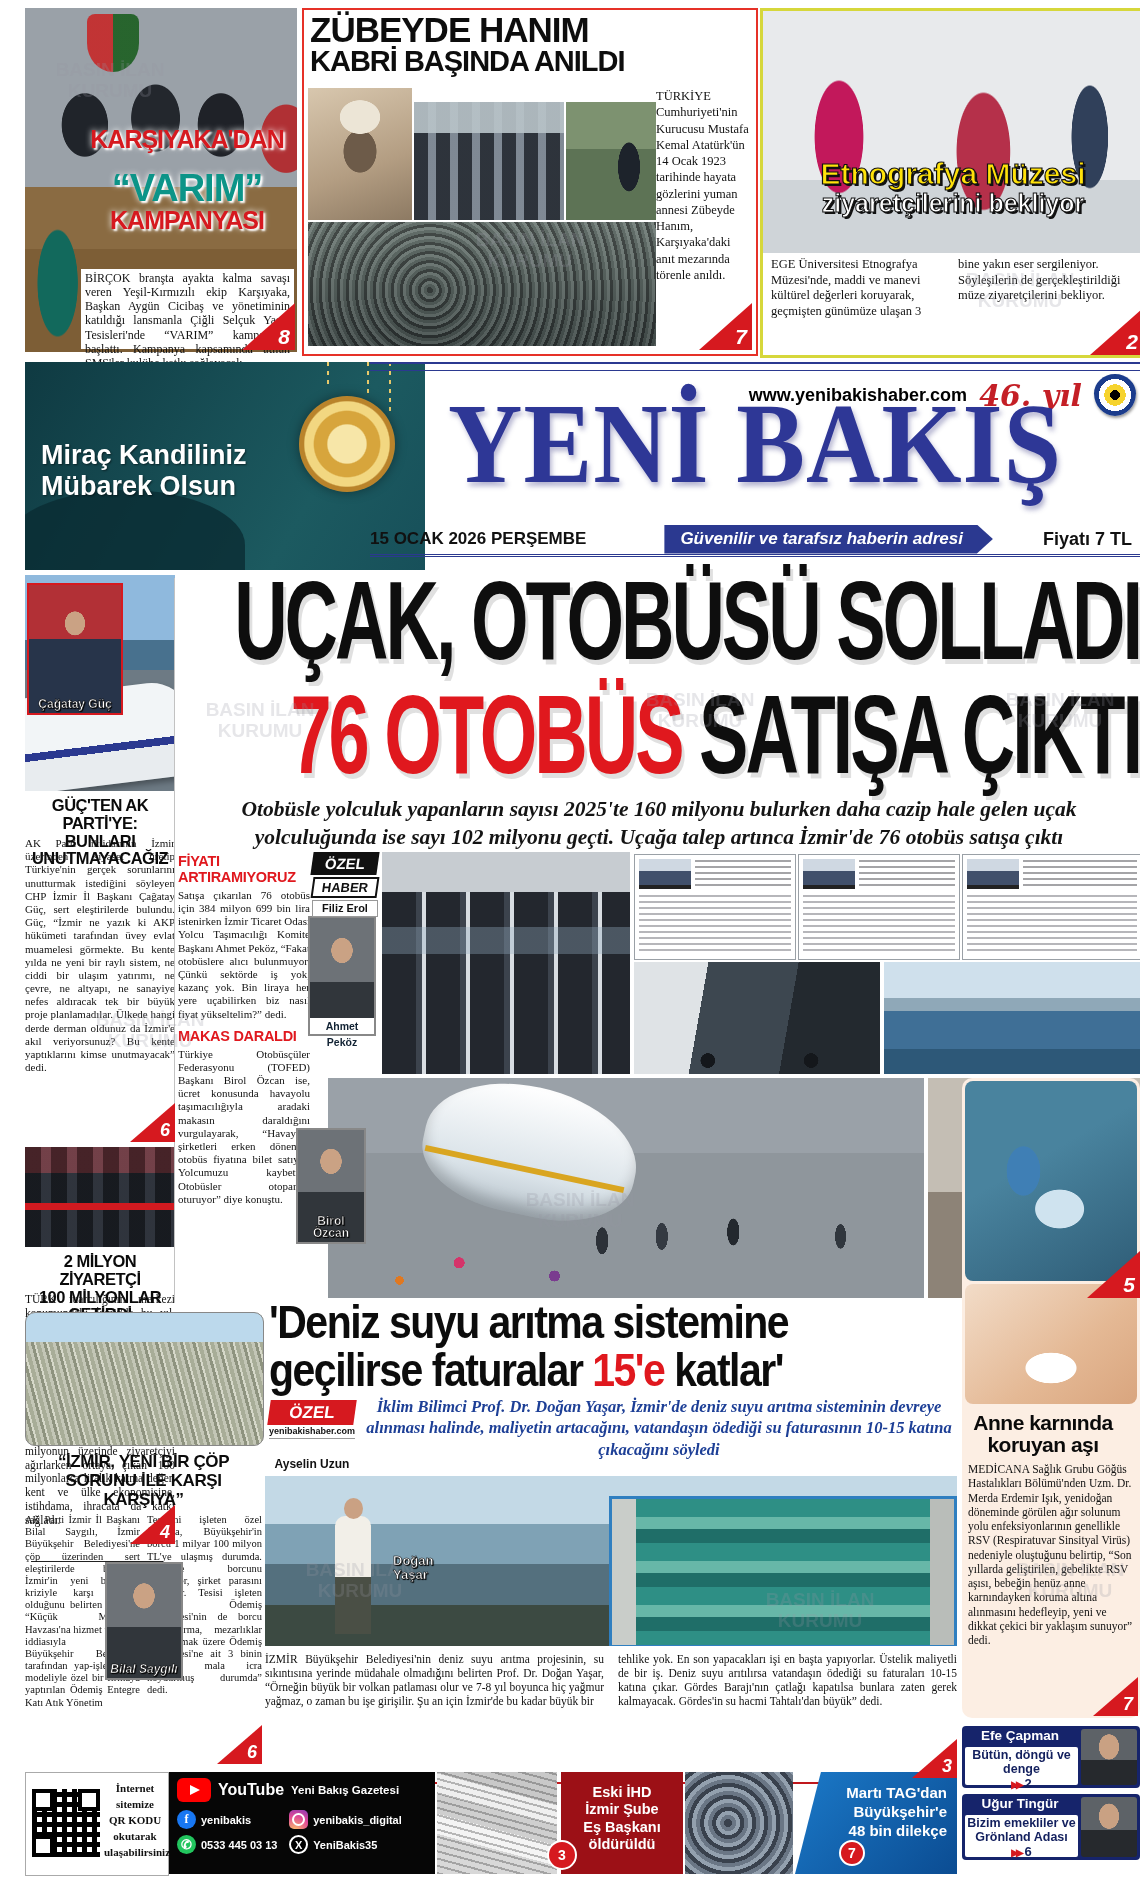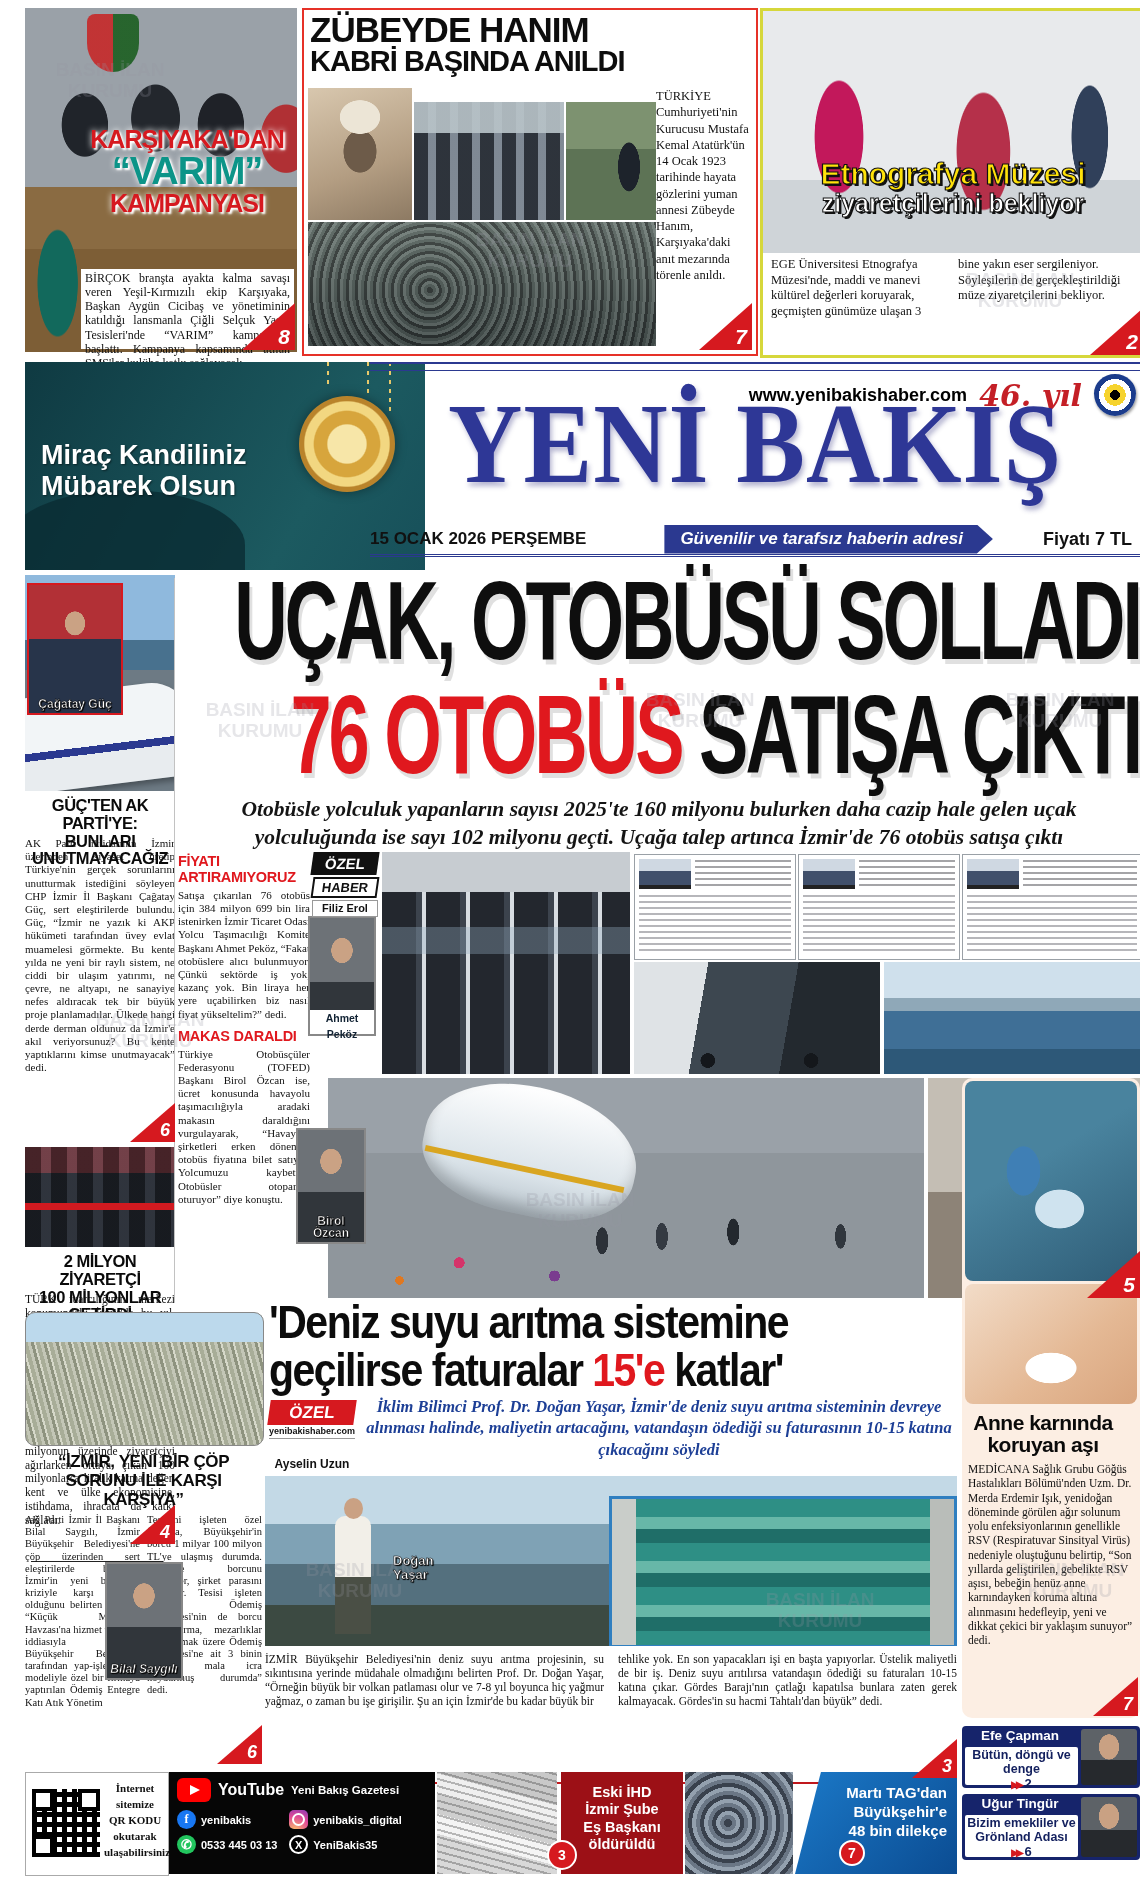--- a/index.html
+++ b/index.html
@@ -25,21 +25,21 @@
      radial-gradient(ellipse 38px 52px at 22% 34%, #20242a 60%, transparent 62%),
      radial-gradient(ellipse 40px 55px at 48% 32%, #23272d 60%, transparent 62%),
      radial-gradient(ellipse 38px 52px at 72% 34%, #1f2228 60%, transparent 62%),
      radial-gradient(ellipse 42px 56px at 96% 38%, #b03034 60%, transparent 62%),
      linear-gradient(#9aa1a8 0 52%, #8a6b42 52% 70%, #7d5e36 70% 100%);}
   .k-crest{position:absolute;left:62px;top:6px;width:52px;height:58px;
      background:linear-gradient(90deg,#c62828 50%,#1b5e20 50%);border-radius:8px 8px 50% 50%;opacity:.9;}
   .k-title{position:absolute;left:52px;right:0;top:118px;text-align:center;z-index:5;
      text-shadow:0 0 6px #fff,2px 2px 2px #fff;}
   .k-t1,.k-t3{font:800 25px/1.05 "Liberation Sans",sans-serif;color:#d6191f;letter-spacing:-1px;}
-  .k-t2{font:800 38px/1.0 "Liberation Sans",sans-serif;color:#0c9488;letter-spacing:-1px;}
+  .k-t2{font:800 38px/1.0 "Liberation Sans",sans-serif;color:#0c9488;letter-spacing:-1px;margin-top:17px;}
   .k-body{position:absolute;left:56px;right:3px;bottom:3px;height:76px;background:#fff;padding:2px 4px;
      font:12px/1.18 "Liberation Serif",serif;text-align:justify;}
 
   .blk-zub{left:302px;top:8px;width:452px;height:344px;border:2px solid #e63128;background:#fff;}
   .z-t1{font:800 35px/0.98 "Liberation Sans",sans-serif;letter-spacing:-1px;padding:3px 0 0 6px;color:#0d0d0d;}
   .z-t2{font:800 29px/1.0 "Liberation Sans",sans-serif;letter-spacing:-1px;padding:0 0 0 6px;color:#0d0d0d;}
   .z-content{position:absolute;left:4px;right:4px;top:78px;bottom:4px;}
   .z-p1{left:0;top:0;width:104px;height:132px;background:
      radial-gradient(ellipse 36px 30px at 50% 22%, #ece5d6 55%, transparent 57%),
      radial-gradient(ellipse 28px 36px at 50% 48%, #6d5b49 58%, transparent 60%),
@@ -110,21 +110,21 @@
       border-radius:16px 40px 4px 4px;background:linear-gradient(#f2f5f7 0 58%,#2b3990 58% 66%,#e8ecef 66% 100%);
       box-shadow:0 4px 6px rgba(0,0,0,.35);}
   .pt{position:absolute;border:2px solid #888;background:
       radial-gradient(ellipse 17px 20px at 50% 28%, #caa284 62%, transparent 64%),
       linear-gradient(#6d7277 0 55%, #31363b 55%);z-index:8;}
   .pt-red{border-color:#d6191f;background:
       radial-gradient(ellipse 16px 19px at 50% 30%, #caa284 62%, transparent 64%),
       linear-gradient(#b23036 0 42%, #27344a 42% 100%);}
   .pcap-on{position:absolute;left:0;right:0;bottom:2px;text-align:center;color:#fff;
       font:800 12px/1.05 "Liberation Sans",sans-serif;-webkit-text-stroke:.5px #000;text-shadow:1px 1px 1px #000;}
-  .pcap-under{position:absolute;left:0;right:0;bottom:0;height:24px;background:#fff;text-align:center;
+  .pcap-under{position:absolute;left:0;right:0;bottom:0;height:16px;background:#fff;text-align:center;
       font:700 10.5px/16px "Liberation Sans",sans-serif;color:#123;}
   .sb-head{position:absolute;left:0;width:150px;text-align:center;
       font:800 16.5px/1.08 "Liberation Sans",sans-serif;letter-spacing:-.5px;color:#0a0a0a;}
   .sb-body{position:absolute;left:0;width:150px;font:11px/1.2 "Liberation Serif",serif;text-align:justify;
       overflow:hidden;}
   .ribbon-photo{left:0;top:0;width:150px;height:100px;position:absolute;overflow:hidden;background:
       repeating-linear-gradient(90deg, rgba(14,16,20,.55) 0 16px, rgba(70,76,88,.35) 16px 26px),
       linear-gradient(#8a3a40 0 26%,#23272e 26% 100%);}
   .ribbon-line{position:absolute;left:0;right:0;top:56%;height:7px;background:#d11a20;}
   .hr-div{position:absolute;border-top:1.5px solid #222;}

